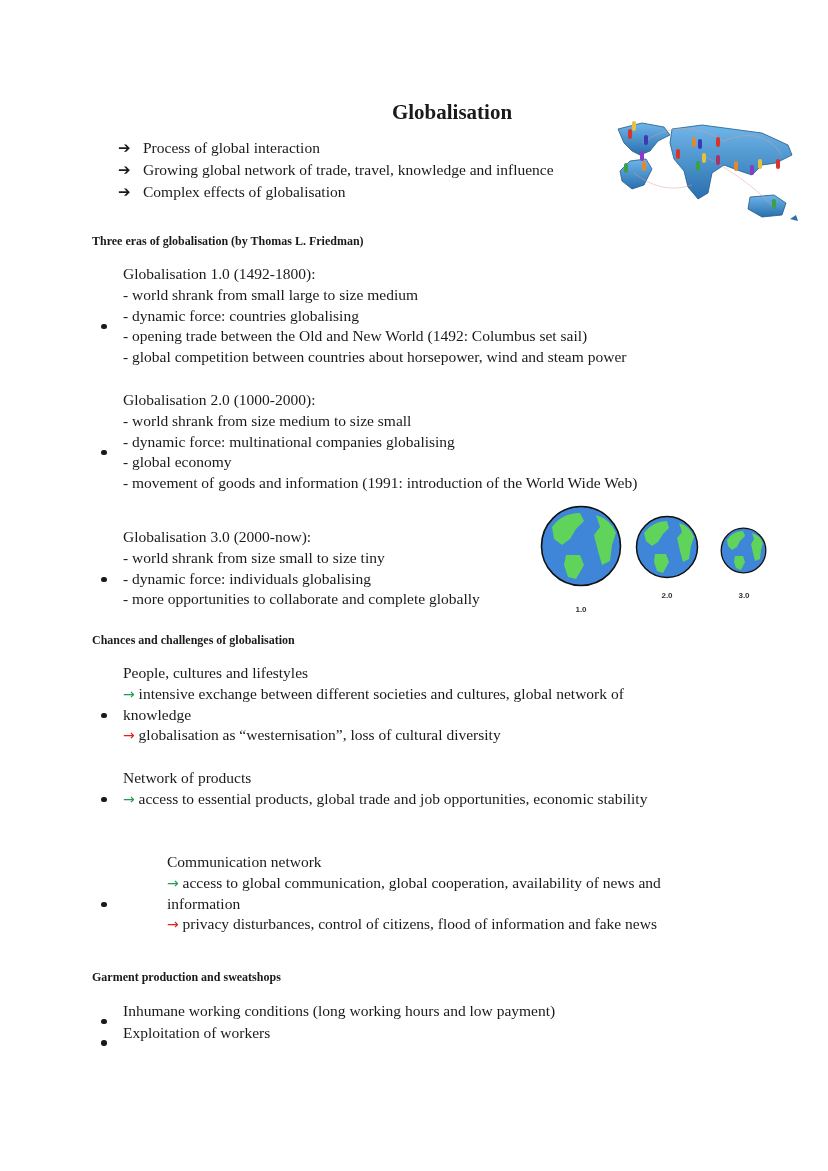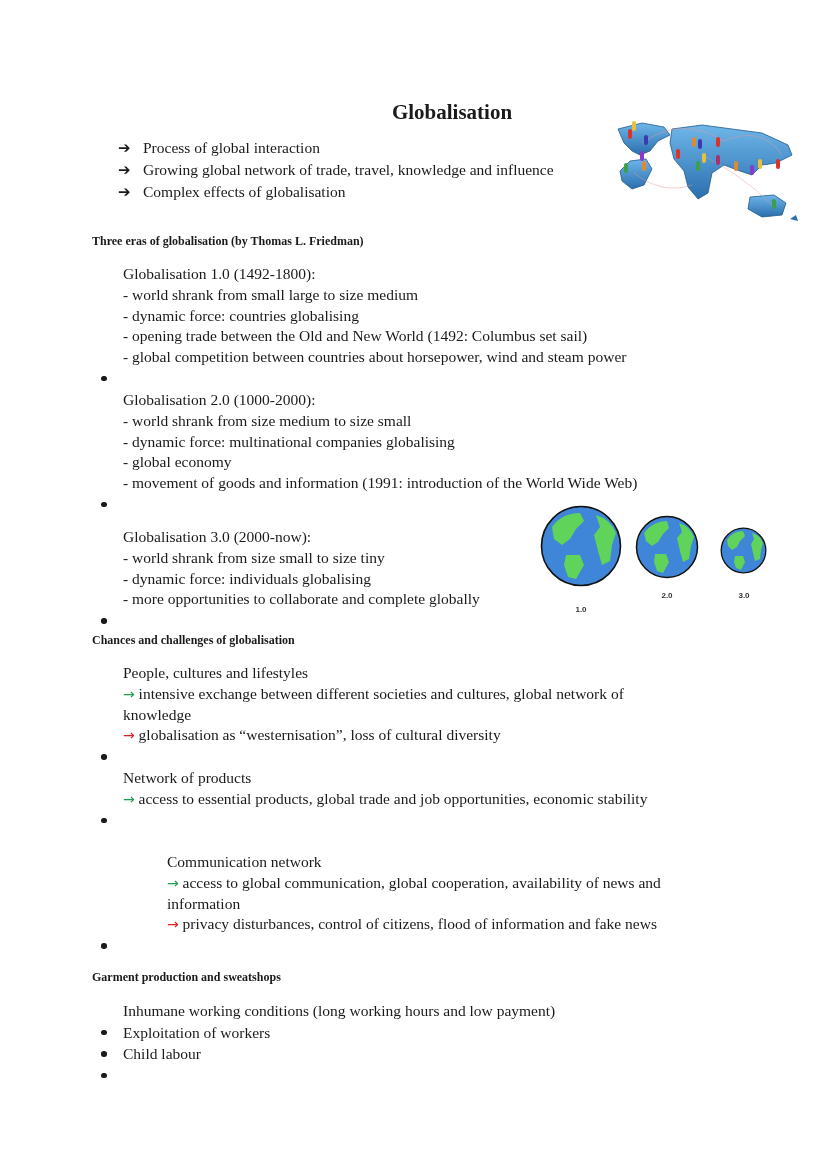--- a/index.html
+++ b/index.html
@@ -11,21 +11,21 @@
   .abs { position: absolute; }
   .title {
     left: 0; width: 816px; top: 99px; text-align: center;
     font-weight: bold; font-size: 21px; line-height: 26px; padding-left: 44px;
   }
   .intro { left: 118px; top: 137px; font-size: 15.5px; line-height: 21px; }
   .intro-row { display: flex; align-items: baseline; white-space: nowrap; }
   .intro-arrow { width: 25px; font-weight: bold; font-family: "DejaVu Sans", sans-serif; font-size: 15px; }
   .h2 { left: 92px; font-weight: bold; font-size: 12px; line-height: 20px; white-space: nowrap; }
   .ul { left: 98px; font-size: 15.5px; line-height: 20.8px; }
-  .li { display: flex; align-items: flex-end; }
+  .li { display: flex; align-items: center; }
   .dot { width: 25px; flex: none; position: relative; }
   .dot::before {
     content: ""; position: absolute; left: 3px; top: 8px;
     width: 5.5px; height: 5.5px; border-radius: 50%; background: #1a1a1a;
   }
   .li-body { white-space: nowrap; }
   .sub { white-space: nowrap; }
   .wrap { white-space: normal; }
   .pro { color: #1e9e50; font-family: "DejaVu Sans", sans-serif; font-size: 14px; }
   .con { color: #e02020; font-family: "DejaVu Sans", sans-serif; font-size: 14px; }
@@ -201,17 +201,13 @@
 
 <div class="abs ul" style="top:1000px; line-height:21.5px;">
   <div class="li">
     <span class="dot"></span>
     <span class="li-body">Inhumane working conditions (long working hours and low payment)</span>
   </div>
   <div class="li">
     <span class="dot"></span>
     <span class="li-body">Exploitation of workers</span>
   </div>
-  <div class="li">
-    <span class="dot"></span>
-    <span class="li-body">Child labour</span>
-  </div>
 </div>
 
 </body></html>

